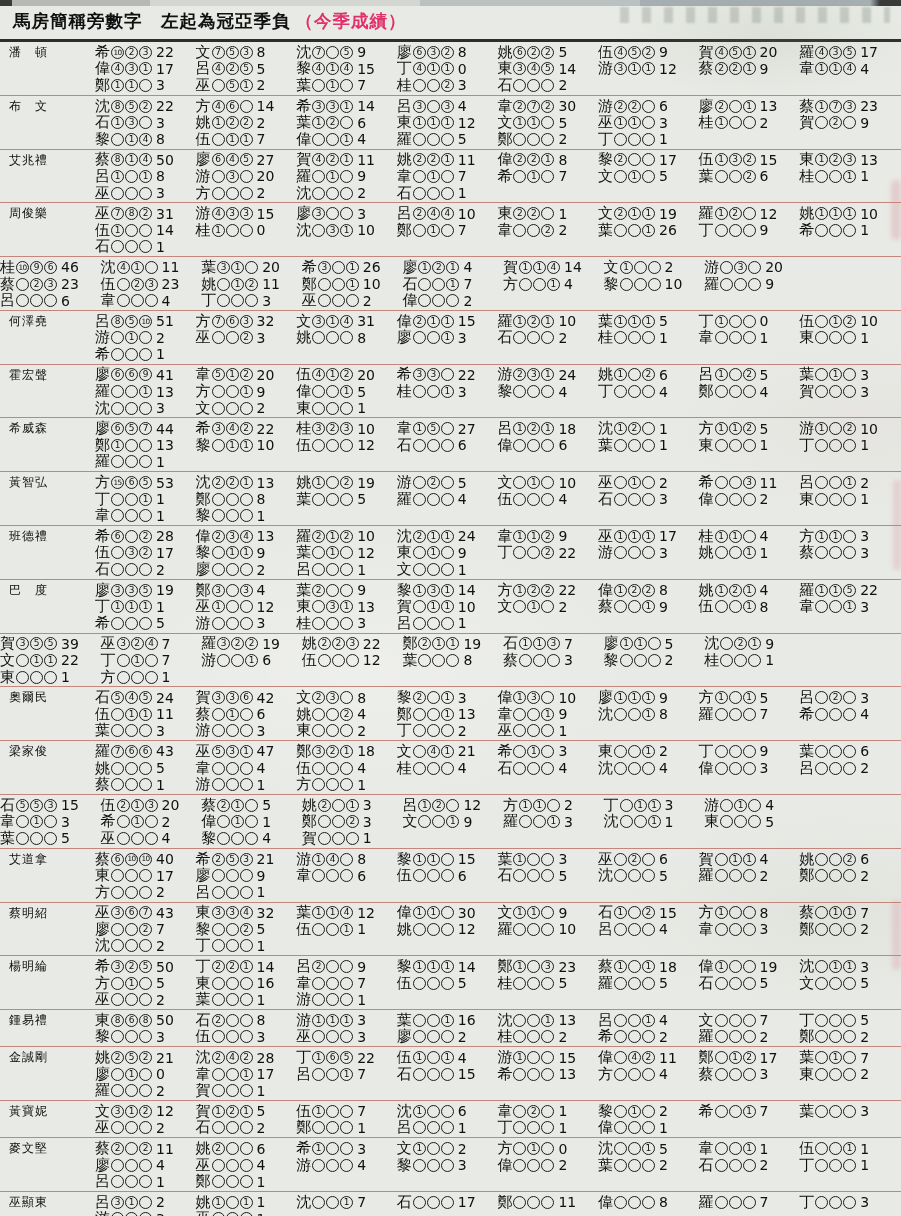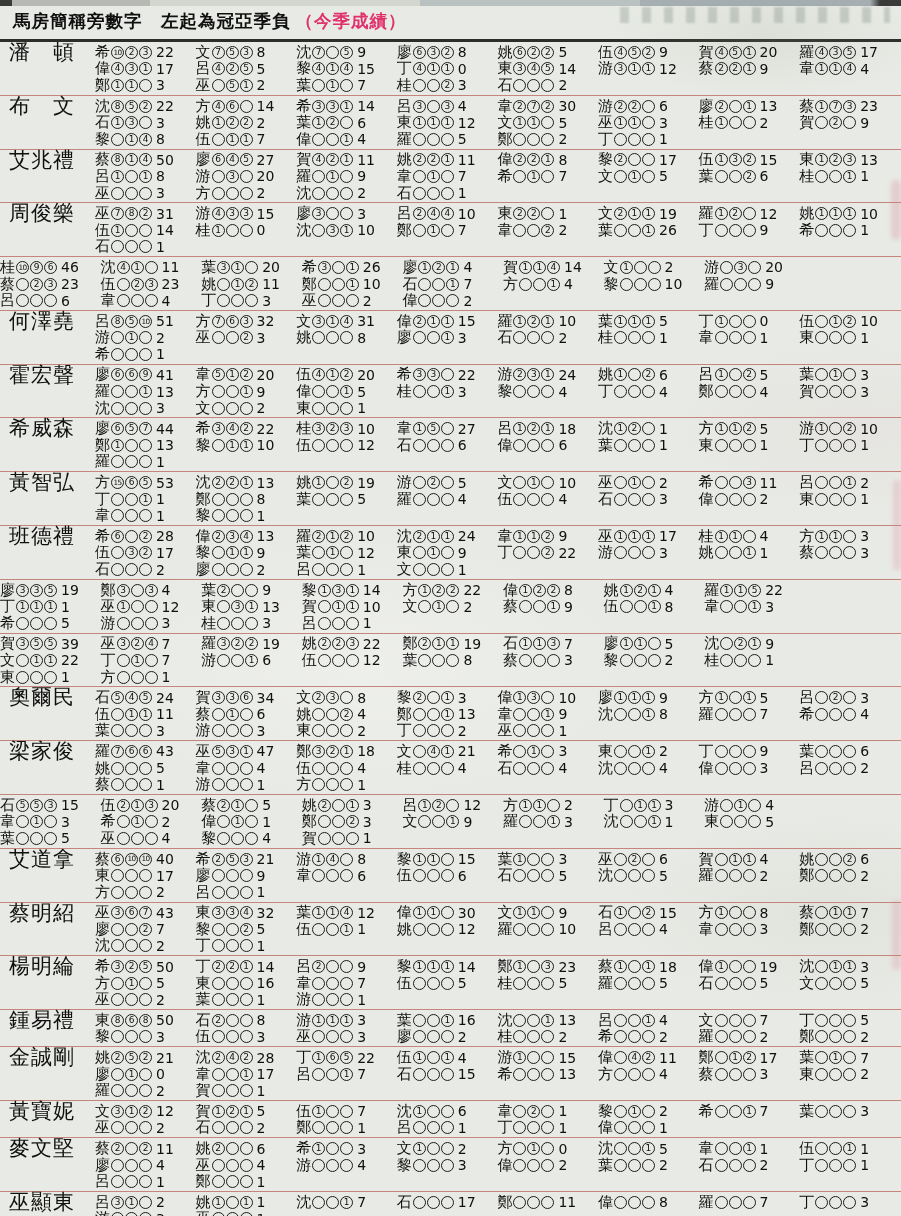--- a/index.html
+++ b/index.html
@@ -31,21 +31,21 @@
   .art-pink3 { top:900px; right:0; width:9px;  height:70px; background:rgba(214,120,140,.22); border-radius:6px; filter:blur(2px); }
 
   .header { position:relative; padding:9px 0 3px 13px; }
   .header .title { font-size:17.5px; font-weight:bold; letter-spacing:1px; }
   .header .hl    { font-size:17.5px; font-weight:bold; letter-spacing:1px; color:#e0316d; }
   .rule-black { height:3px; background:#2d2d2b; margin:3px 0 0 0; }
 
   #rows { position:relative; }
   .t-row { display:flex; border-top:1.4px solid #c5847c; padding:2px 0 1px 0; }
   .t-row:first-child { border-top:none; }
-  .t-label { flex:0 0 86px; padding-left:9px; font-size:21px; letter-spacing:1px; font-weight:500; line-height:16.6px; }
+  .t-label { flex:0 0 86px; padding-left:9px; font-size:12px; letter-spacing:1px; font-weight:500; line-height:16.6px; }
   .t-lines { flex:1 1 auto; min-width:0; }
   .t-line  { display:flex; height:16.6px; align-items:center; }
   .cell { flex:0 0 100.6px; display:flex; align-items:center; white-space:nowrap; }
   .st  { font-size:15px; line-height:1; }
   .circ {
     box-sizing:border-box; flex:0 0 auto; width:13px; height:13px; margin-left:1px;
     border:1.4px solid #1d1d1b; border-radius:50%;
     display:flex; align-items:center; justify-content:center;
     font-size:9px; line-height:1;
   }
@@ -1516,20 +1516,21 @@
               <span class="st">文</span>
               <span class="circ"></span>
               <span class="circ"></span>
               <span class="circ"></span>
               <span class="tot">1</span>
             </span>
           </div>
         </div>
       </div>
       <div class="t-row">
+        <div class="t-label">巴　度</div>
         <div class="t-lines">
           <div class="t-line">
             <span class="cell">
               <span class="st">廖</span>
               <span class="circ">3</span>
               <span class="circ">3</span>
               <span class="circ">5</span>
               <span class="tot">19</span>
             </span>
             <span class="cell">
@@ -1817,21 +1818,21 @@
               <span class="circ">5</span>
               <span class="circ">4</span>
               <span class="circ">5</span>
               <span class="tot">24</span>
             </span>
             <span class="cell">
               <span class="st">賀</span>
               <span class="circ">3</span>
               <span class="circ">3</span>
               <span class="circ">6</span>
-              <span class="tot">34</span>
+              <span class="tot">42</span>
             </span>
             <span class="cell">
               <span class="st">文</span>
               <span class="circ">2</span>
               <span class="circ">3</span>
               <span class="circ"></span>
               <span class="tot">8</span>
             </span>
             <span class="cell">
               <span class="st">黎</span>

